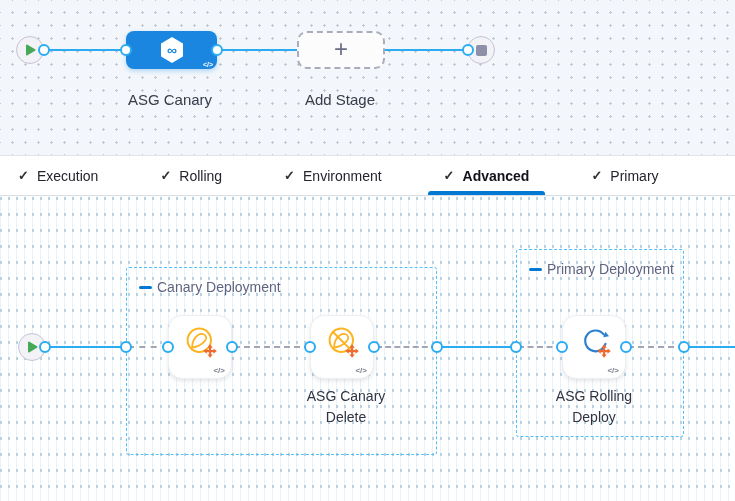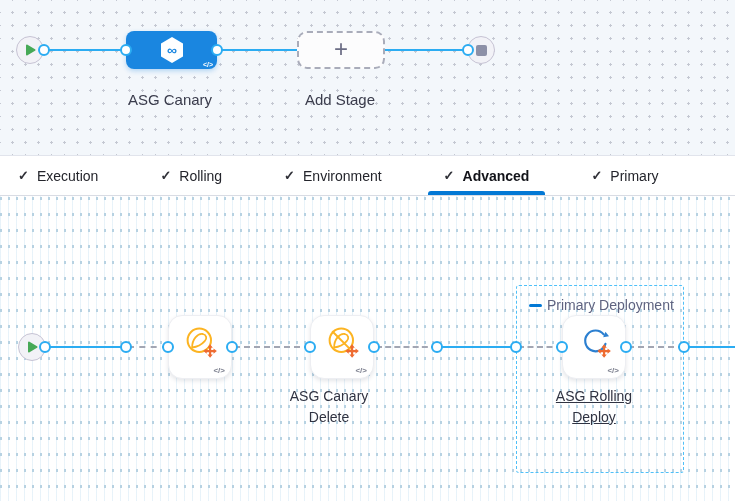--- a/index.html
+++ b/index.html
@@ -147,20 +147,26 @@
   <div class="edge-dash" style="left:518px; top:150px; width:44px;"></div>
   <div class="edge-dash" style="left:628px; top:150px; width:56px;"></div>
 
   <div class="round-node" style="left:18px; top:137px;">
     <svg width="12" height="12" viewBox="0 0 12 12">
       <polygon points="3,1.5 10.5,6 3,10.5" fill="#47a957" stroke="#47a957" stroke-width="2" stroke-linejoin="round"></polygon>
     </svg>
   </div>
   <div class="port" style="left:39px; top:145px;"></div>
 
+  <div class="group" style="left:126px; top:71px; width:311px; height:188px;">
+    <div class="group-label">
+      <span class="group-dash"></span>
+      <span>Canary Deployment</span>
+    </div>
+  </div>
   <div class="port" style="left:120px; top:145px;"></div>
 
   <div class="step-node" style="left:168px; top:119px;">
     <svg class="step-icon" width="36" height="36" viewBox="0 0 40 40">
       <circle cx="17" cy="17" r="13" stroke="#fcb422" stroke-width="2.2" fill="none"></circle>
       <path d="M 9 25 C 9 16, 15 9, 21 10 C 25 11, 26 15, 23 18 C 19.5 22, 14 24.5, 9 25 Z" stroke="#fcb422" stroke-width="2" fill="#fff" stroke-linejoin="round"></path>
       <path d="M29 21.5 L32 25.2 L30.2 25.2 L30.2 27.8 L32.8 27.8 L32.8 26 L36.5 29 L32.8 32 L32.8 30.2 L30.2 30.2 L30.2 32.8 L32 32.8 L29 36.5 L26 32.8 L27.8 32.8 L27.8 30.2 L25.2 30.2 L25.2 32 L21.5 29 L25.2 26 L25.2 27.8 L27.8 27.8 L27.8 25.2 L26 25.2 Z" fill="#ee6b31"></path>
     </svg>
     <span class="step-code">&lt;/&gt;</span>
   </div>
@@ -171,38 +177,38 @@
     <svg class="step-icon" width="36" height="36" viewBox="0 0 40 40">
       <circle cx="17" cy="17" r="13" stroke="#fcb422" stroke-width="2.2" fill="none"></circle>
       <path d="M 9 25 C 9 16, 15 9, 21 10 C 25 11, 26 15, 23 18 C 19.5 22, 14 24.5, 9 25 Z" stroke="#fcb422" stroke-width="2" fill="#fff" stroke-linejoin="round"></path>
       <line x1="7.5" y1="7.5" x2="26.5" y2="26.5" stroke="#fcb422" stroke-width="2.2" stroke-linecap="round"></line>
       <path d="M29 21.5 L32 25.2 L30.2 25.2 L30.2 27.8 L32.8 27.8 L32.8 26 L36.5 29 L32.8 32 L32.8 30.2 L30.2 30.2 L30.2 32.8 L32 32.8 L29 36.5 L26 32.8 L27.8 32.8 L27.8 30.2 L25.2 30.2 L25.2 32 L21.5 29 L25.2 26 L25.2 27.8 L27.8 27.8 L27.8 25.2 L26 25.2 Z" fill="#ee6b31"></path>
     </svg>
     <span class="step-code">&lt;/&gt;</span>
   </div>
   <div class="port" style="left:304px; top:145px;"></div>
   <div class="port" style="left:368px; top:145px;"></div>
-  <div class="step-label" style="left:274px; top:190px;">ASG Canary Delete</div>
+  <div class="step-label" style="left:291px; top:190px;">ASG Canary Delete</div>
 
   <div class="port" style="left:431px; top:145px;"></div>
 
-  <div class="group" style="left:516px; top:89px; width:168px; height:188px;">
+  <div class="group" style="left:516px; top:53px; width:168px; height:188px;">
     <div class="group-label">
       <span class="group-dash"></span>
       <span>Primary Deployment</span>
     </div>
   </div>
   <div class="port" style="left:510px; top:145px;"></div>
 
   <div class="step-node" style="left:562px; top:119px;">
     <svg class="step-icon" width="36" height="36" viewBox="0 0 40 40">
       <path d="M 28.5 10.5 A 11.5 11.5 0 1 0 30.5 21" stroke="#2b7fd0" stroke-width="2.4" fill="none" stroke-linecap="round"></path>
       <polygon points="28,13.5 34.5,12.5 30.5,7.5" fill="#2b7fd0"></polygon>
       <path d="M29 21.5 L32 25.2 L30.2 25.2 L30.2 27.8 L32.8 27.8 L32.8 26 L36.5 29 L32.8 32 L32.8 30.2 L30.2 30.2 L30.2 32.8 L32 32.8 L29 36.5 L26 32.8 L27.8 32.8 L27.8 30.2 L25.2 30.2 L25.2 32 L21.5 29 L25.2 26 L25.2 27.8 L27.8 27.8 L27.8 25.2 L26 25.2 Z" fill="#ee6b31"></path>
     </svg>
     <span class="step-code">&lt;/&gt;</span>
   </div>
   <div class="port" style="left:556px; top:145px;"></div>
   <div class="port" style="left:620px; top:145px;"></div>
-  <div class="step-label" style="left:539px; top:190px;text-decoration:underline;">ASG Rolling Deploy</div>
+  <div class="step-label" style="left:539px; top:190px;">ASG Rolling Deploy</div>
 
   <div class="port" style="left:678px; top:145px;"></div>
 </div>
 
 </body></html>

